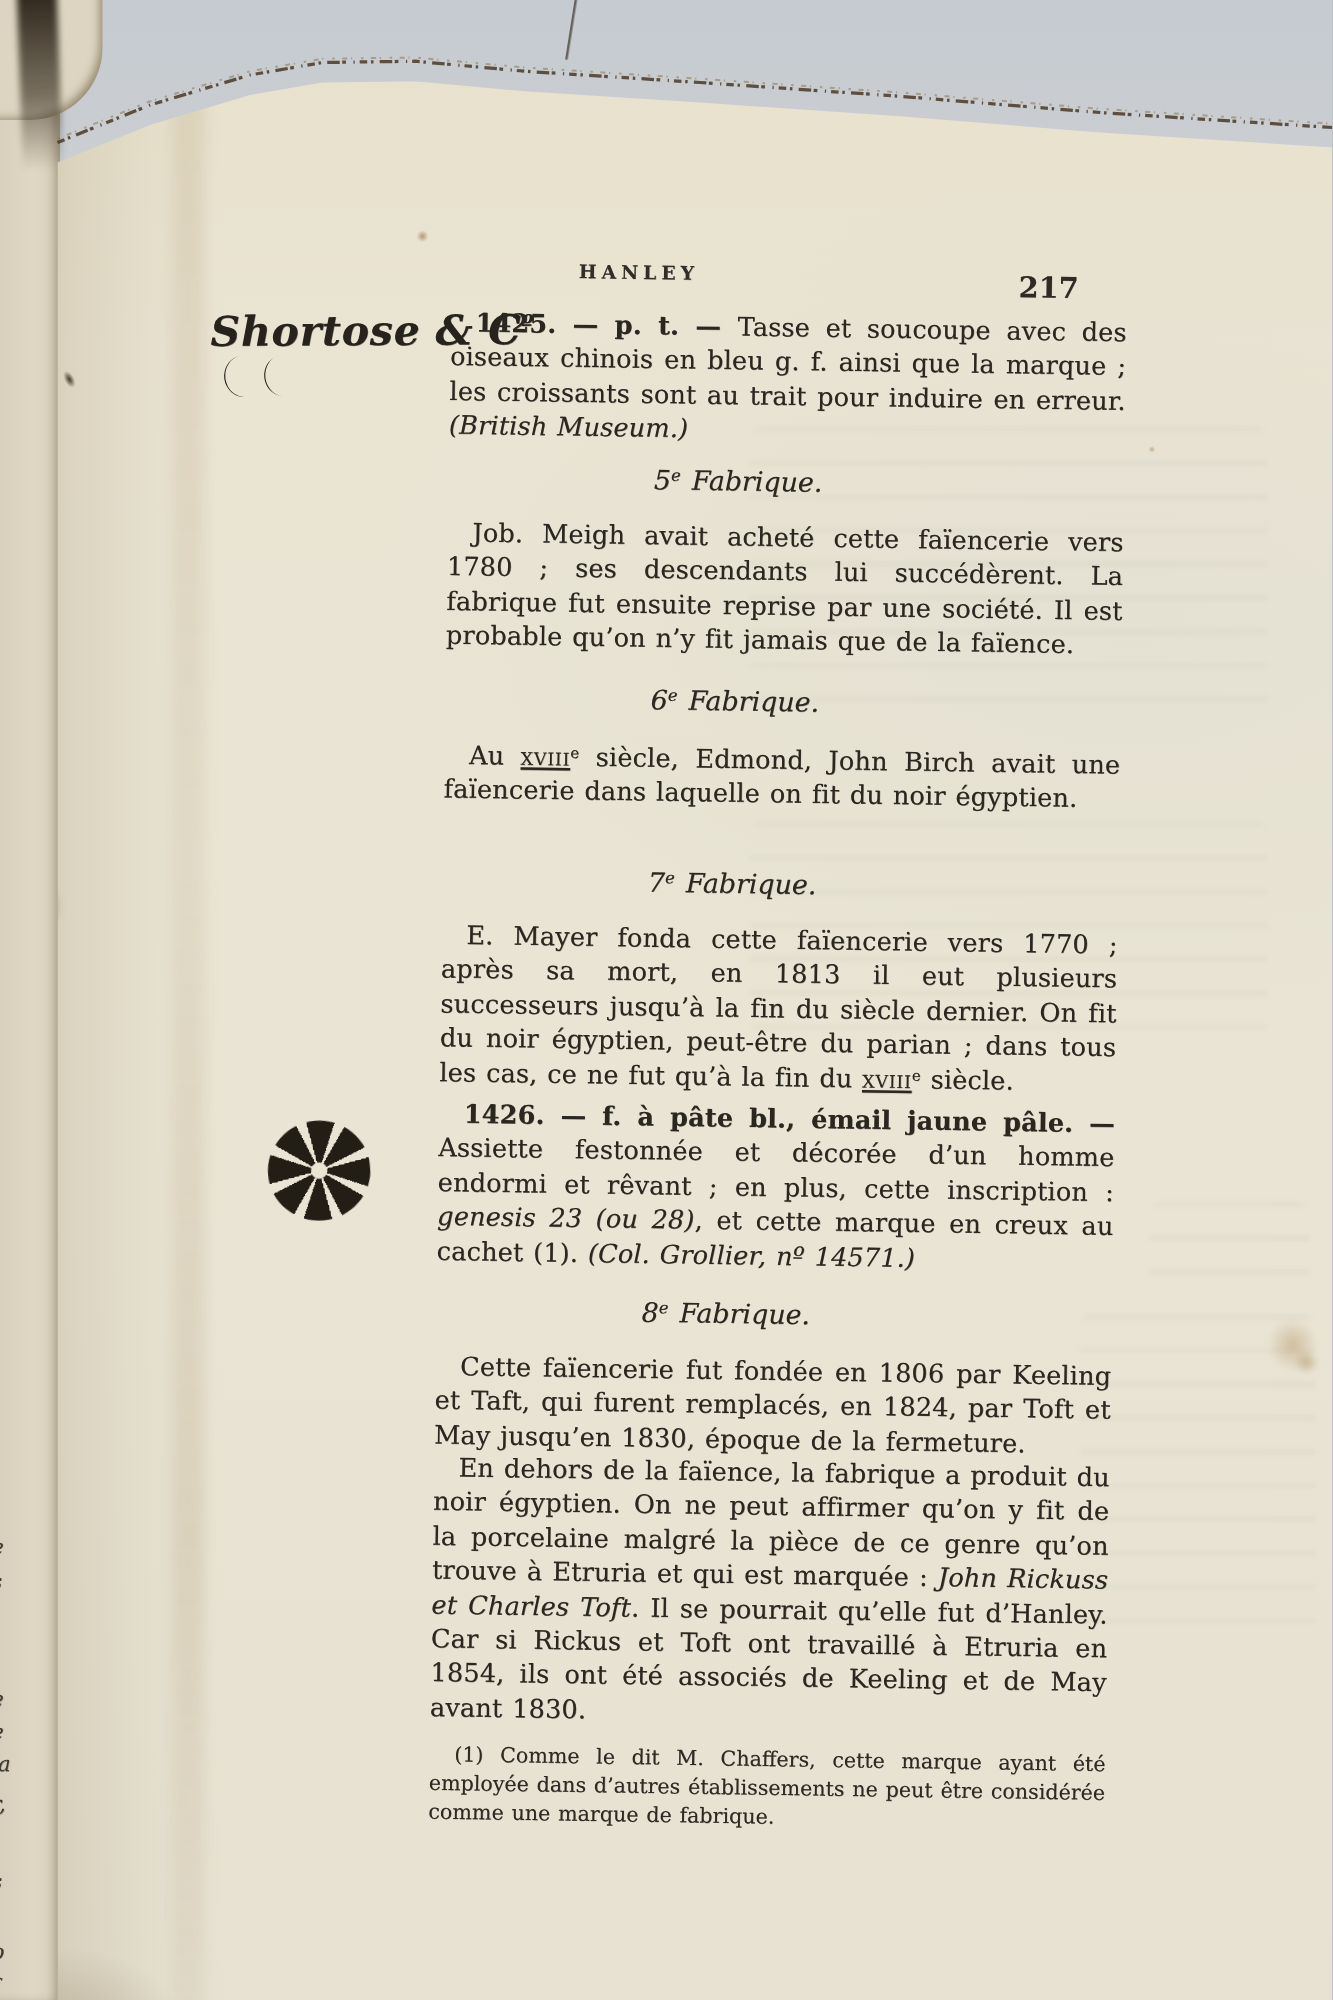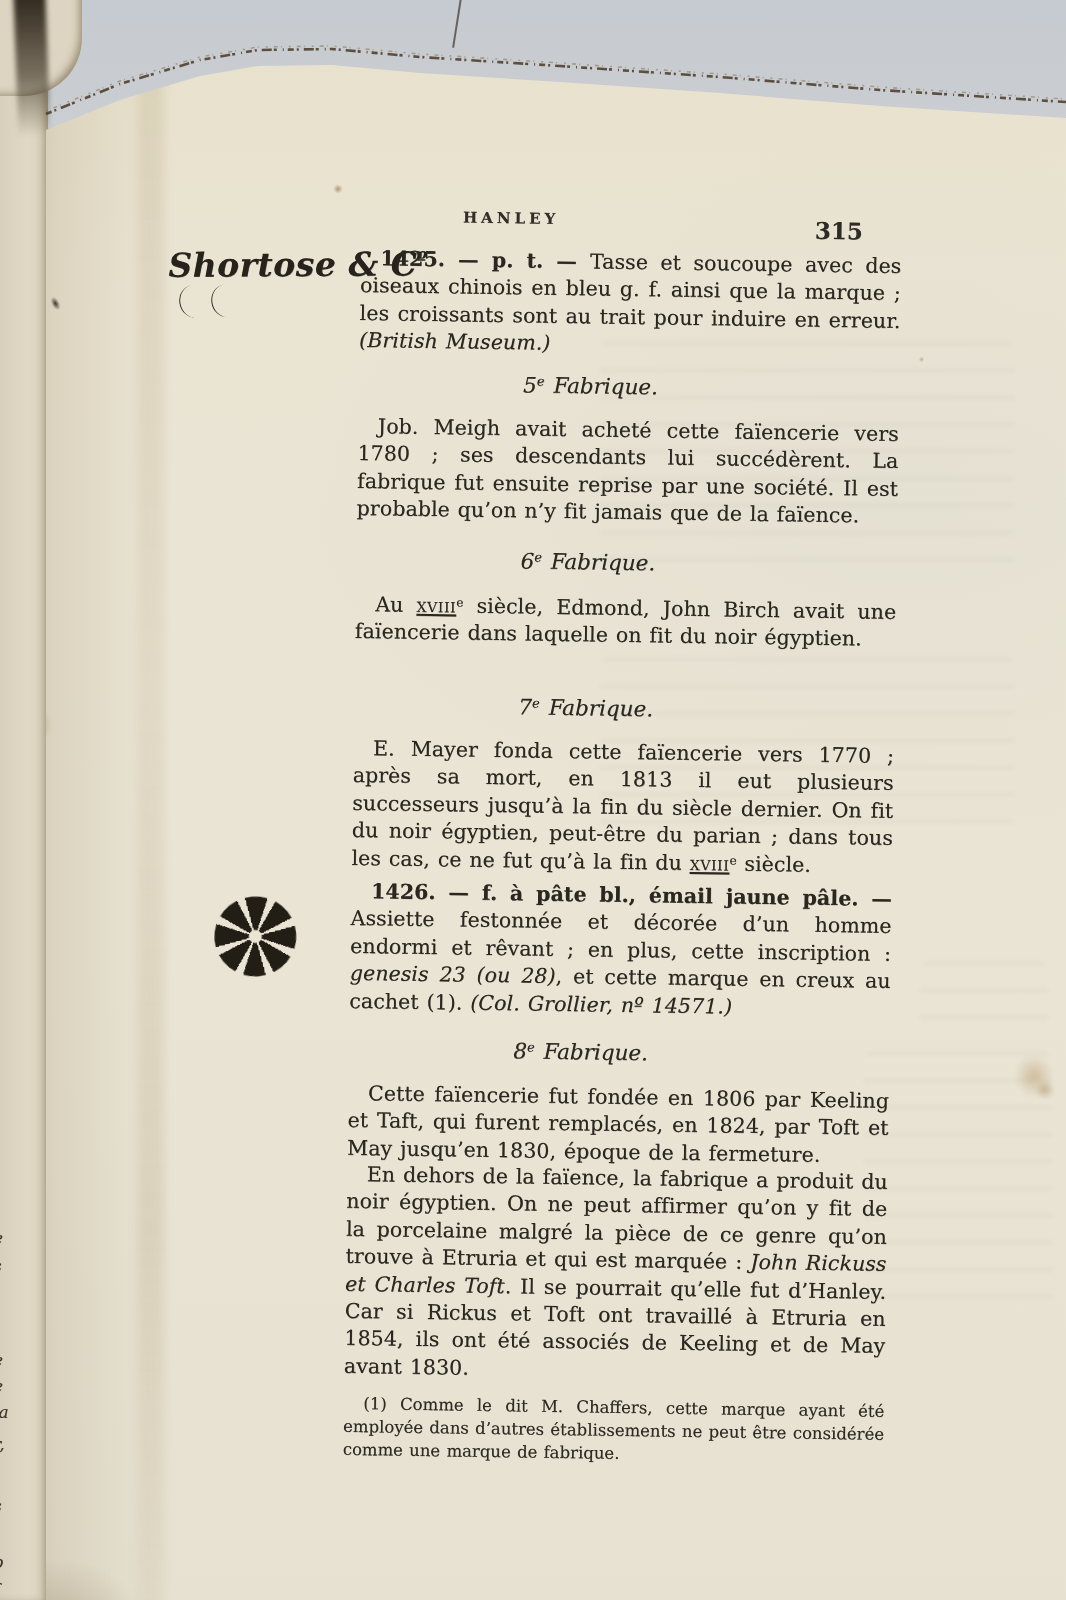--- a/index.html
+++ b/index.html
@@ -115,21 +115,21 @@
     <div class="stain st-dot"></div>
     <div class="stain st-fleck"></div>
     <div class="stain st-right"></div>
     <div class="stain st-right2"></div>
     <div class="stain st-tiny"></div>
     <div class="stain st-mid-left"></div>
 
     <div class="textlayer">
 
       <div class="abs running-title">HANLEY</div>
-      <div class="abs folio">315</div>
+      <div class="abs folio">217</div>
 
       <div class="abs shortose"><span>Shortose &amp; C</span><span class="sup-o">º</span></div>
 
       <svg class="abs crescents" width="72" height="42" viewBox="0 0 72 42">
         <path d="M23 4 A 14.5 15.5 0 1 0 23 37 A 11 12.5 0 1 1 23 4 Z" fill="#26221c" transform="rotate(-8 16 20)"></path>
         <path d="M55 3 A 14.5 15.5 0 1 0 55 36 A 11 12.5 0 1 1 55 3 Z" fill="#26221c" transform="rotate(-8 48 19)"></path>
       </svg>
 
       <p class="abs body" style="top:229px"><span class="b">1425. — p. t. — </span><span>Tasse et soucoupe avec des oiseaux chinois en bleu g. f. ainsi que la marque ; les croissants sont au trait pour induire en erreur. </span><span class="i">(British Museum.)</span></p>
 

